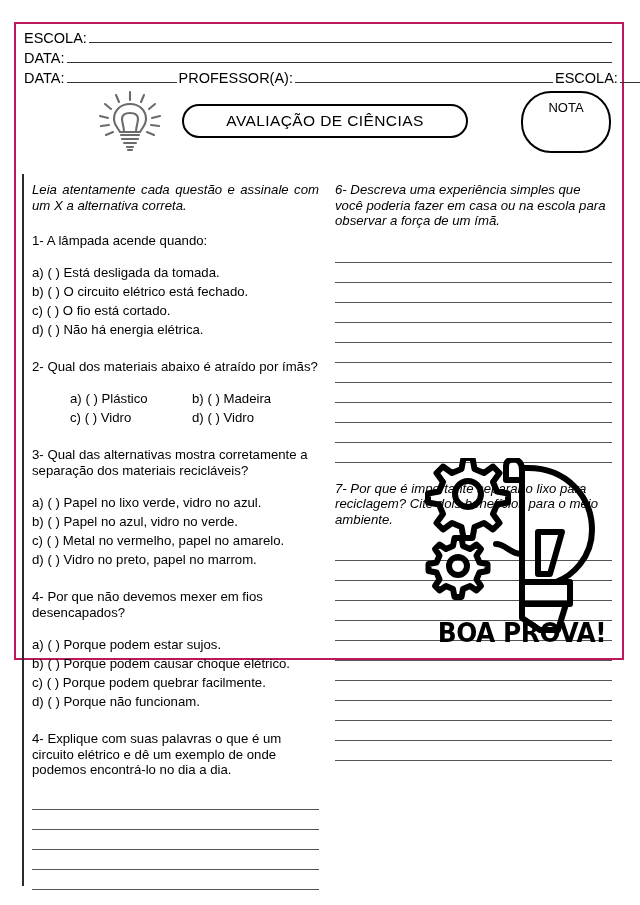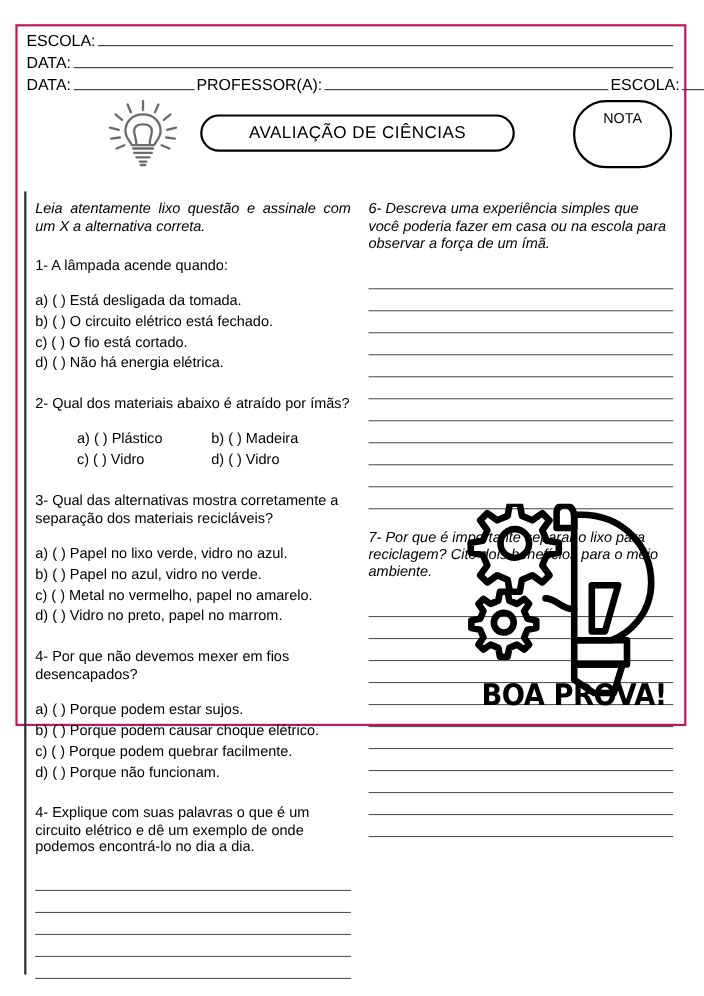--- a/index.html
+++ b/index.html
@@ -239,21 +239,21 @@
 
     <div class="nota-box">
       <span>NOTA</span>
     </div>
   </div>
 
   <div class="body">
 
     <div class="col col-left">
 
-      <div class="instr">Leia atentamente lixo questão e assinale com um X a alternativa correta.</div>
+      <div class="instr">Leia atentamente cada questão e assinale com um X a alternativa correta.</div>
 
       <div class="q">1- A lâmpada acende quando:</div>
       <div class="opts">
         <div class="opt">a) (   ) Está desligada da tomada.</div>
         <div class="opt">b) (   )  O circuito elétrico está fechado.</div>
         <div class="opt">c) (   ) O fio está cortado.</div>
         <div class="opt">d) (   ) Não há energia elétrica.</div>
       </div>
 
       <div class="q">2-  Qual dos materiais abaixo é atraído por ímãs?</div>

